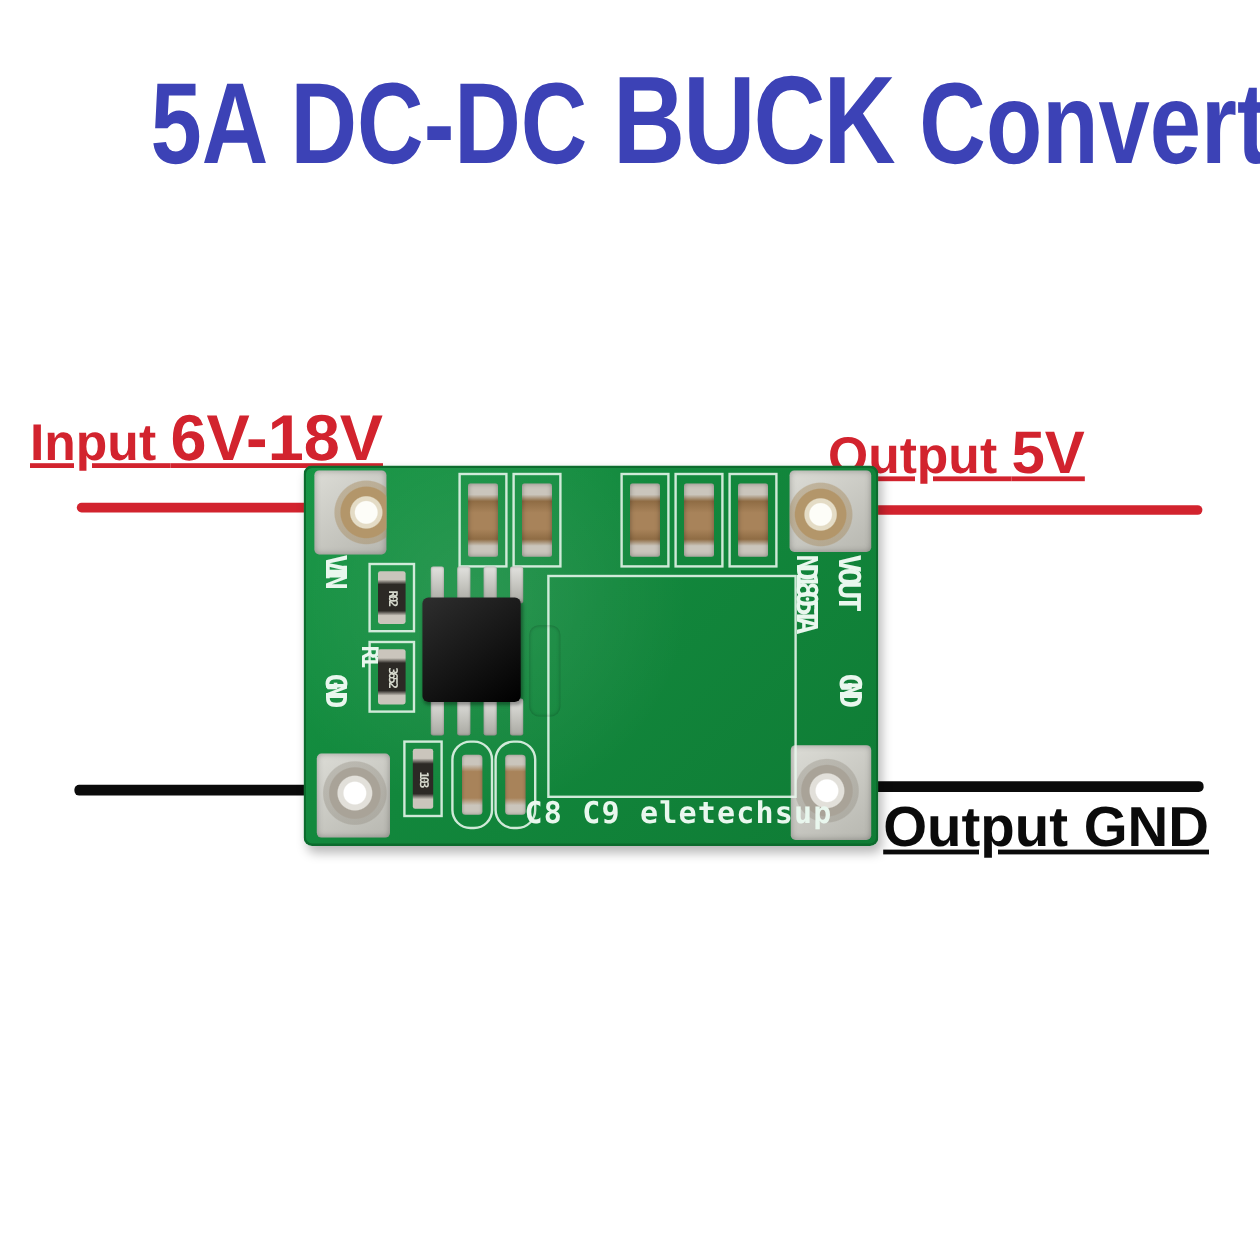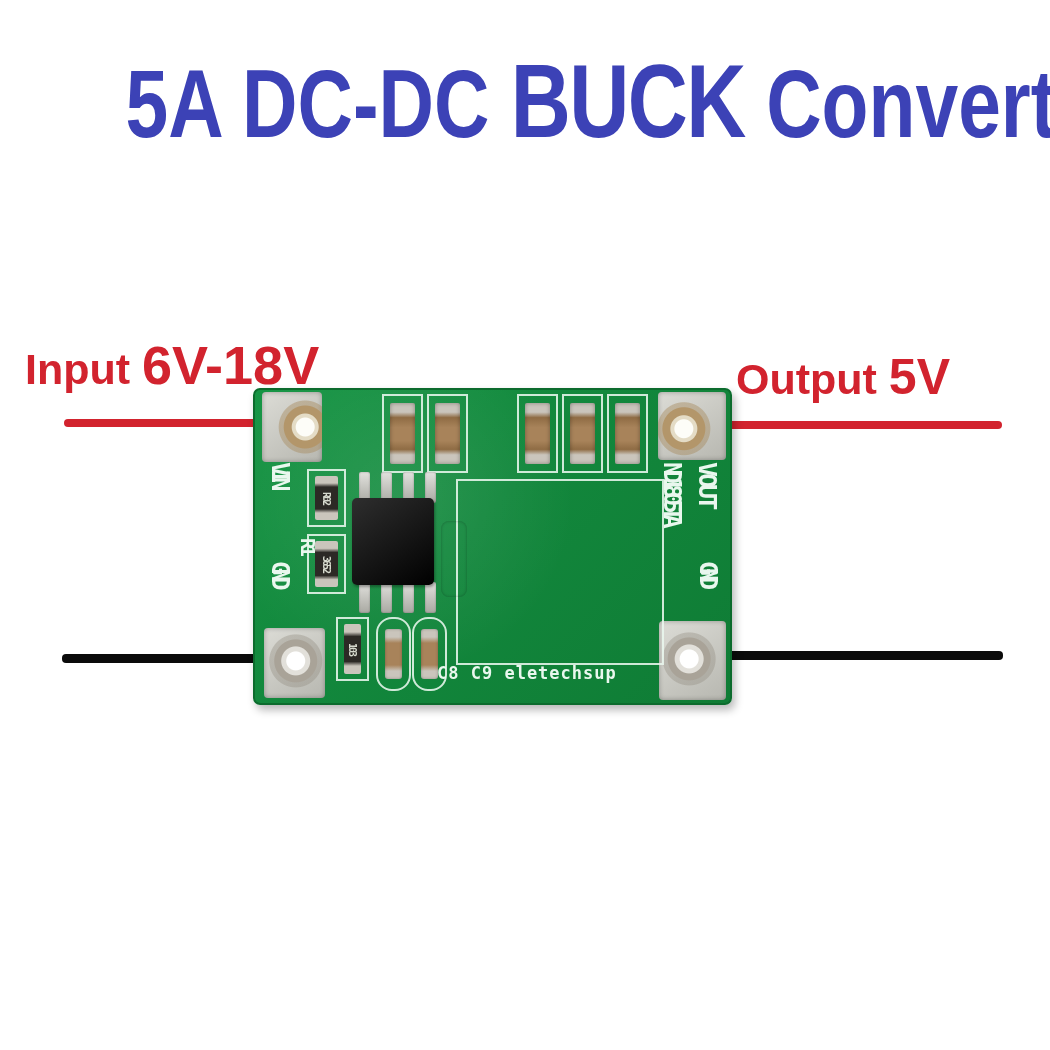--- a/index.html
+++ b/index.html
@@ -27,26 +27,26 @@
 
   
   .title{
     top:44px;left:0;width:1050px;text-align:center;color:var(--title-blue);
     font-weight:bold;font-size:96px;line-height:1.1;white-space:nowrap;
   }
   .title-inner{display:inline-block;transform:scaleX(.80);transform-origin:center;}
   .title .t-buck{font-size:104px;letter-spacing:-2px;}
 
   
-  .ann{white-space:nowrap;font-weight:bold;}
+  .ann{white-space:nowrap;font-weight:bold;text-decoration:underline;}
   .ann-red{color:var(--accent-red);}
   .ann-black{color:var(--line-black);}
   .lbl-in-v{left:25px;top:334px;font-size:43px;}
   .lbl-in-v .big{font-size:54px;}
-  .lbl-out-v{left:736px;top:348px;font-size:43px;}
+  .lbl-out-v{left:690px;top:348px;font-size:43px;}
   .lbl-out-v .big{font-size:50px;}
   .lbl-in-g{left:25px;top:670px;font-size:47px;}
   .lbl-out-g{left:736px;top:661px;font-size:47px;}
 
   .leader{height:8px;border-radius:4px;}
   .leader.red{background:var(--accent-red);}
   .leader.black{background:var(--line-black);height:9px;}
   .ld-in-v{left:64px;top:419px;width:245px;}
   .ld-out-v{left:684px;top:421px;width:318px;}
   .ld-in-g{left:62px;top:654px;width:235px;}
@@ -76,21 +76,21 @@
 
   
   .silk{color:var(--silk);font-family:"DejaVu Sans Mono",monospace;font-weight:bold;}
   .silk-v{writing-mode:vertical-rl;}
   .sk-vin{left:13px;top:74px;font-size:24px;letter-spacing:-7px;}
   .sk-gnd-l{left:13px;top:173px;font-size:24px;letter-spacing:-7px;}
   .sk-r1{left:44px;top:150px;font-size:19px;letter-spacing:-4px;}
   .sk-pn{left:405px;top:74px;font-size:24px;letter-spacing:-7px;}
   .sk-vout{left:440px;top:74px;font-size:25px;letter-spacing:-4px;}
   .sk-gnd-r{left:441px;top:173px;font-size:25px;letter-spacing:-8px;}
-  .sk-bottom{left:184px;top:275px;font-size:17px;letter-spacing:1px;}
+  .sk-bottom{left:184px;top:275px;font-size:25px;letter-spacing:1px;}
 
   .outline{border:2px solid rgba(233,247,238,.88);}
 
   
   .capbox{top:6px;width:41px;height:79px;}
   .cap-body{position:absolute;left:6px;right:6px;top:7px;bottom:7px;border-radius:2px;
     background:linear-gradient(180deg,var(--comp-silver) 0 15%,#8f6c44 24%,var(--cap-tan) 40% 62%,#8f6c44 76%,var(--comp-silver) 85% 100%);
     box-shadow:inset 0 0 4px rgba(0,0,0,.35);}
   .cb1{left:129px;} .cb2{left:174px;} .cb3{left:264px;} .cb4{left:309px;} .cb5{left:354px;}
 
@@ -142,20 +142,21 @@
       <span>5A DC-DC </span><span class="t-buck">BUCK</span><span> Converter</span>
     </span>
   </div>
 
   <div class="abs ann ann-red lbl-in-v">
     <span>Input </span><span class="big">6V-18V</span>
   </div>
   <div class="abs ann ann-red lbl-out-v">
     <span>Output </span><span class="big">5V</span>
   </div>
+  <div class="abs ann ann-black lbl-out-g">Output GND</div>
 
   <div class="abs leader red ld-in-v"></div>
   <div class="abs leader red ld-out-v"></div>
   <div class="abs leader black ld-in-g"></div>
   <div class="abs leader black ld-out-g"></div>
 
   <div class="abs pcb">
 
     <div class="abs pad pad-tl">
         <div class="hole hole-tan"></div>

